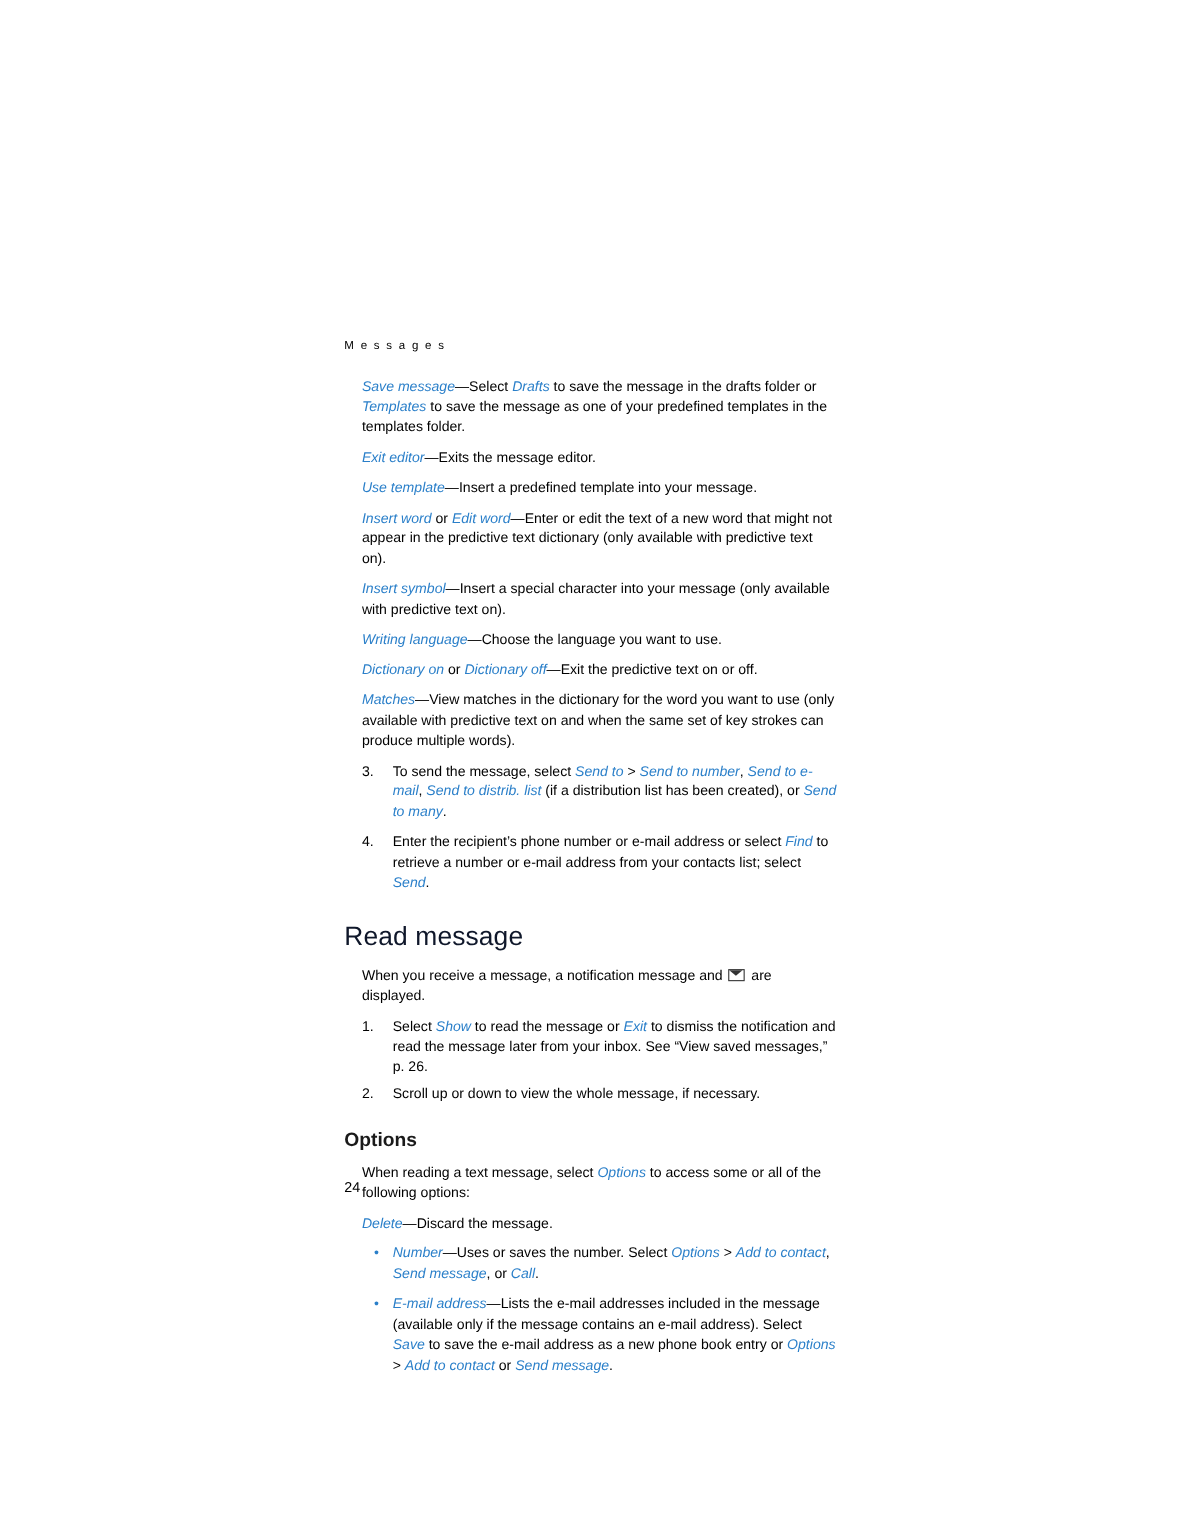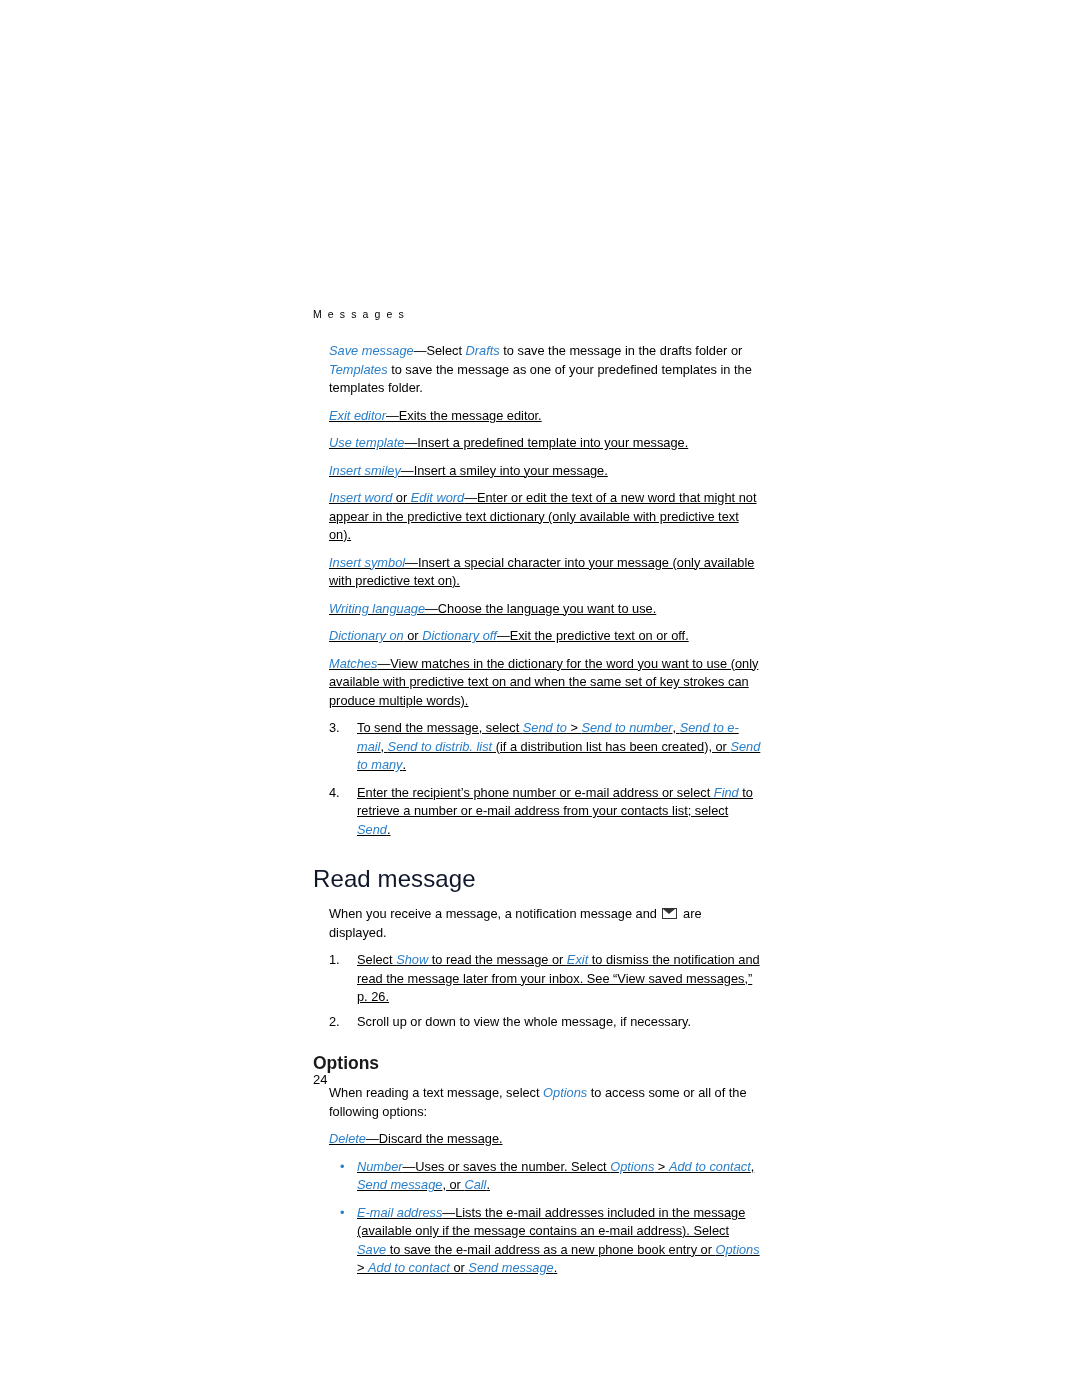--- a/index.html
+++ b/index.html
@@ -74,21 +74,20 @@
     letter-spacing: 0.1px;
   }
   h3.subheading {
     font-size: 17.5px;
     font-weight: bold;
     color: #1a1a1a;
     margin: 22px 0 10px 0;
   }
   .gap-before {
     margin-top: 9px;
-    text-decoration: underline;
   }
   .envelope {
     display: inline-block;
     width: 13px;
     height: 9px;
     border: 1px solid #333;
     position: relative;
     vertical-align: -1px;
     margin: 0 2px;
   }
@@ -116,21 +115,20 @@
 <div class="page">
 
   <div class="content">
 
     <div class="running-head">M e s s a g e s</div>
 
     <div>
       <p class="para"><span class="term">Save message</span><span>—Select </span><span class="term">Drafts</span><span> to save the message in the drafts folder or </span><span class="term">Templates</span><span> to save the message as one of your predefined templates in the templates folder.</span></p>
       <p class="para gap-before"><span class="term">Exit editor</span><span>—Exits the message editor.</span></p>
       <p class="para gap-before"><span class="term">Use template</span><span>—Insert a predefined template into your message.</span></p>
-      <p class="para gap-before"><span class="term">Insert smiley</span><span>—Insert a smiley into your message.</span></p>
       <p class="para gap-before"><span class="term">Insert word</span><span> or </span><span class="term">Edit word</span><span>—Enter or edit the text of a new word that might not appear in the predictive text dictionary (only available with predictive text on).</span></p>
       <p class="para gap-before"><span class="term">Insert symbol</span><span>—Insert a special character into your message (only available with predictive text on).</span></p>
       <p class="para gap-before"><span class="term">Writing language</span><span>—Choose the language you want to use.</span></p>
       <p class="para gap-before"><span class="term">Dictionary on</span><span> or </span><span class="term">Dictionary off</span><span>—Exit the predictive text on or off.</span></p>
       <p class="para gap-before"><span class="term">Matches</span><span>—View matches in the dictionary for the word you want to use (only available with predictive text on and when the same set of key strokes can produce multiple words).</span></p>
     </div>
 
     <div>
       <p class="para indent gap-before">
         <span class="num">3.</span>

